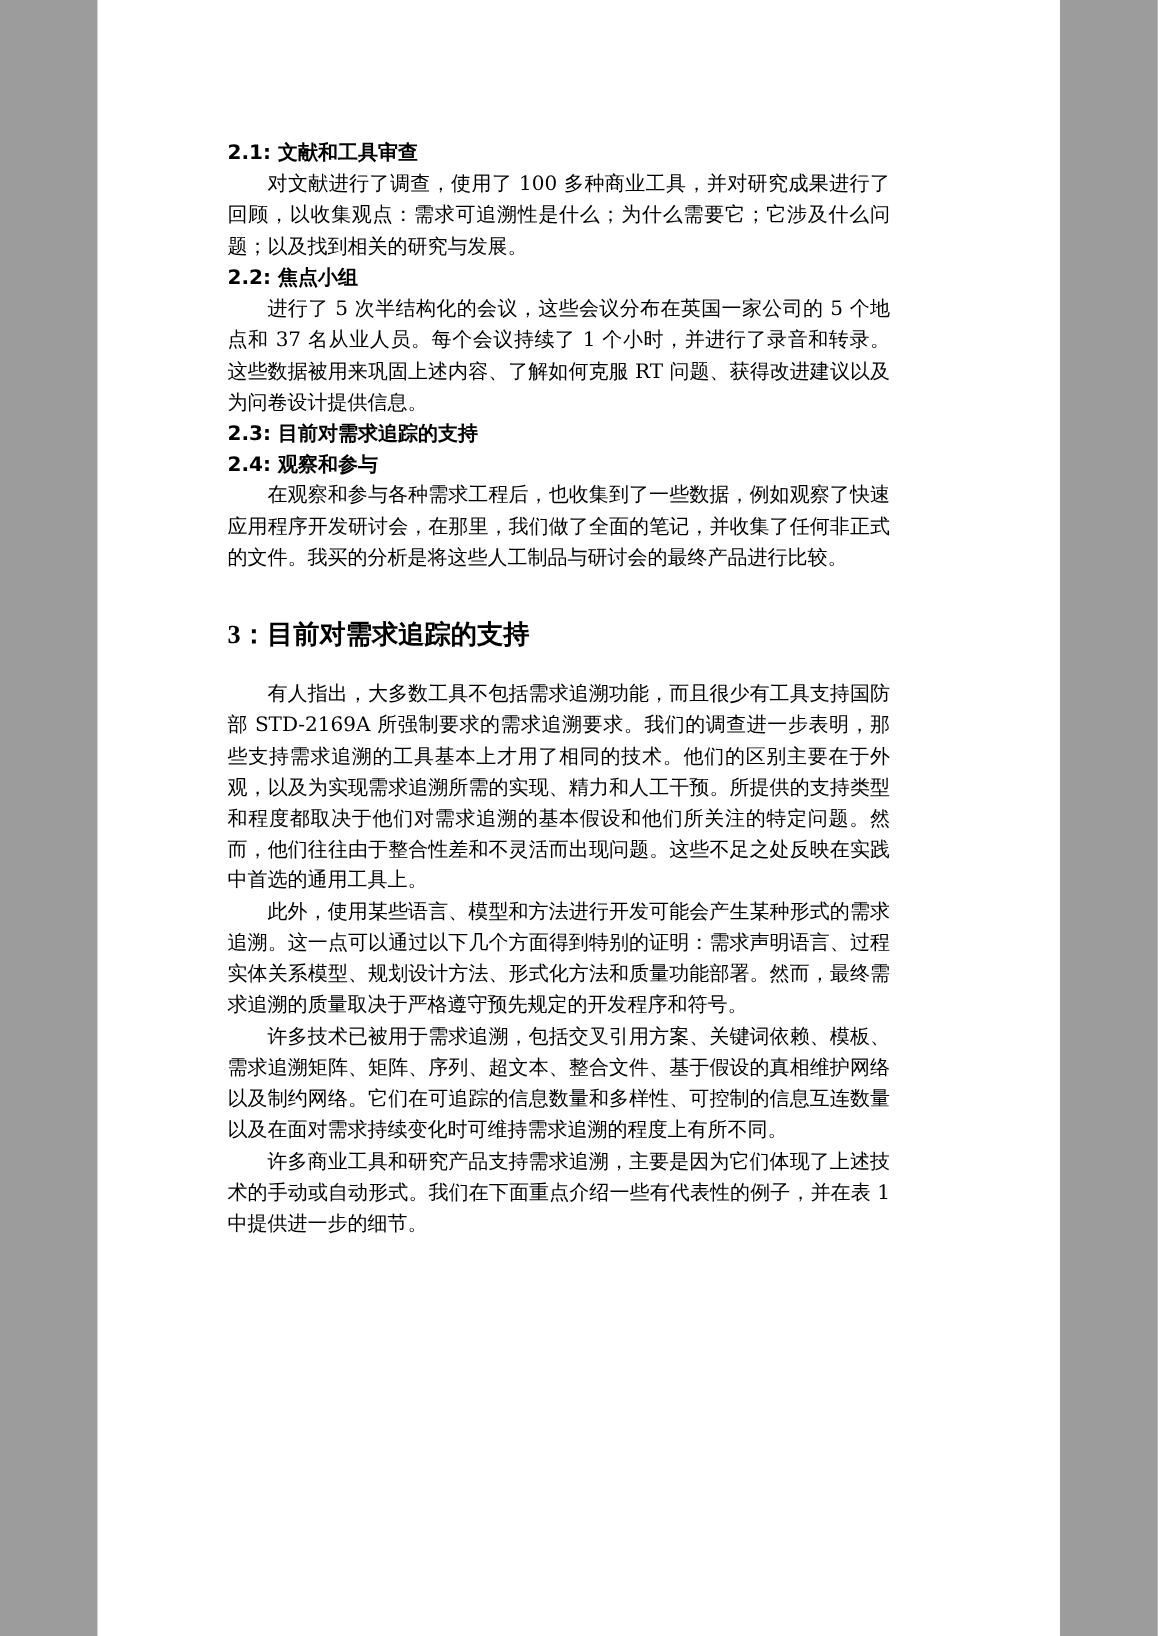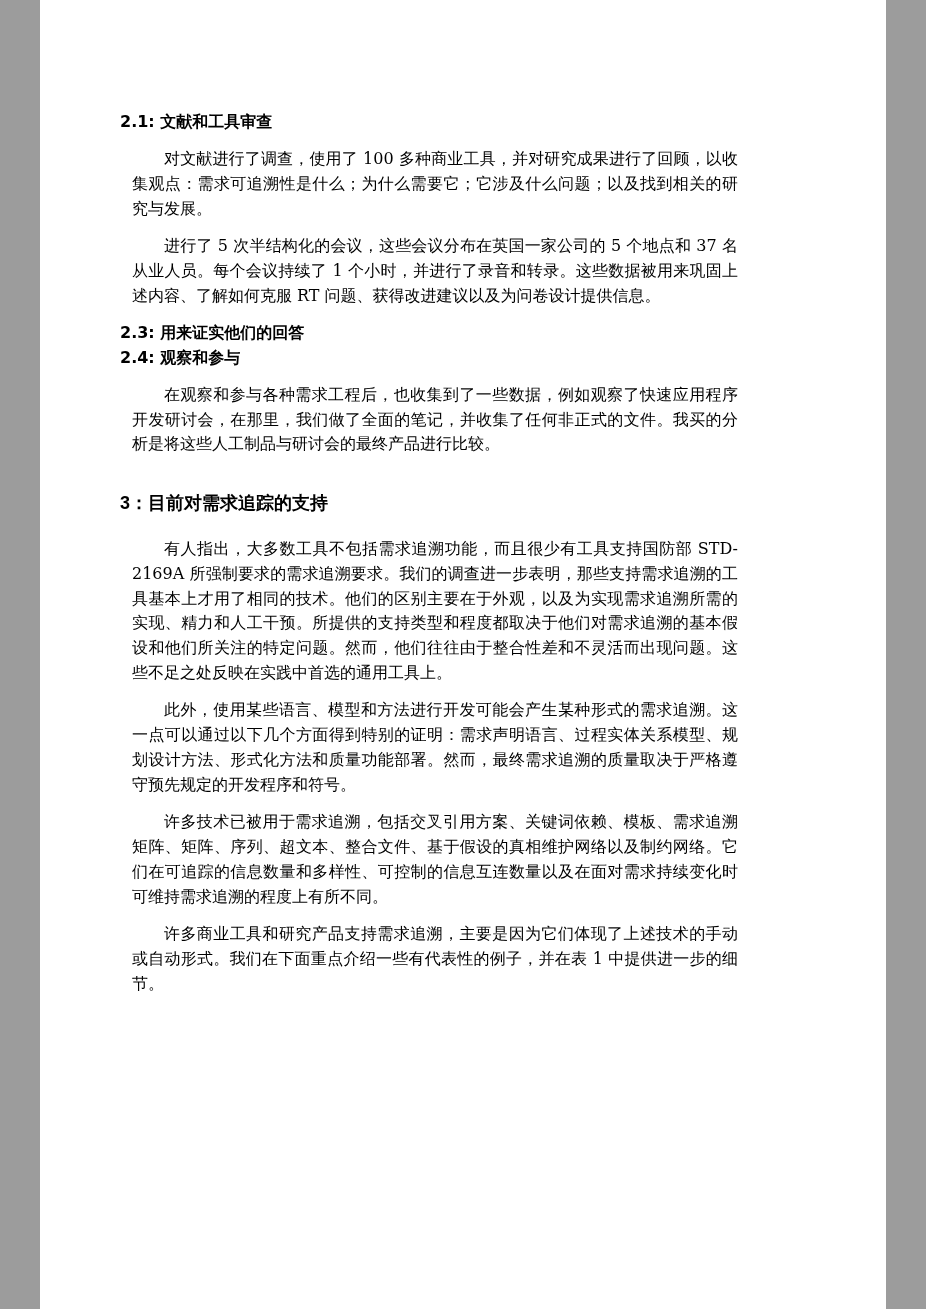--- a/index.html
+++ b/index.html
@@ -1,64 +1,65 @@
 <!DOCTYPE html>
 <html><head>
 <meta charset="utf-8">
 <style>
   html, body {
     margin: 0;
     padding: 0;
     background: #9c9c9c;
   }
   .page {
-    width: 846px;
+    width: 770px;
     min-height: 1309px;
     margin: 0 auto;
     background: #ffffff;
     box-sizing: border-box;
-    padding: 110px 136px 70px 80px;
+    padding: 110px 136px 70px 104px;
     color: #000000;
     font-family: "DejaVu Serif", "Liberation Serif", serif;
     font-size: 16px;
     line-height: 1.56;
   }
   .sub-heading {
     font-family: "DejaVu Sans", "Liberation Sans", sans-serif;
     font-size: 16px;
     font-weight: bold;
     margin: 0;
     line-height: 1.56;
   }
   .sec-heading {
-    font-family: Liberation Sans, sans-serif;
-    font-size: 18px;
+    font-family: Liberation Serif, serif;
+    font-size: 21px;
     font-weight: bold;
     margin: 34px 0 20px 0;
     line-height: 1.4;
   }
   .para {
-    margin: 12px;
+    margin: 0;
     text-indent: 2em;
     text-align: justify;
   }
   .para strong {
     font-family: "DejaVu Sans", "Liberation Sans", sans-serif;
     font-weight: bold;
   }
 </style>
 </head>
 <body>
 
 <div class="page">
   <div>
       <h2 class="sub-heading">2.1: 文献和工具审查</h2>
       <p class="para">对文献进行了调查，使用了 100 多种商业工具，并对研究成果进行了回顾，以收集观点：需求可追溯性是什么；为什么需要它；它涉及什么问题；以及找到相关的研究与发展。</p>
+      <h2 class="sub-heading">2.2: 焦点小组</h2>
       <p class="para">进行了 5 次半结构化的会议，这些会议分布在英国一家公司的 5 个地点和 37 名从业人员。每个会议持续了 1 个小时，并进行了录音和转录。这些数据被用来巩固上述内容、了解如何克服 RT 问题、获得改进建议以及为问卷设计提供信息。</p>
-      <h2 class="sub-heading">2.3: 用来证实他们的回答</h2>
+      <h2 class="sub-heading">2.3: 目前对需求追踪的支持</h2>
       <h2 class="sub-heading">2.4: 观察和参与</h2>
       <p class="para">在观察和参与各种需求工程后，也收集到了一些数据，例如观察了快速应用程序开发研讨会，在那里，我们做了全面的笔记，并收集了任何非正式的文件。我买的分析是将这些人工制品与研讨会的最终产品进行比较。</p>
       <h1 class="sec-heading">3：目前对需求追踪的支持</h1>
       <p class="para">有人指出，大多数工具不包括需求追溯功能，而且很少有工具支持国防部 STD-2169A 所强制要求的需求追溯要求。我们的调查进一步表明，那些支持需求追溯的工具基本上才用了相同的技术。他们的区别主要在于外观，以及为实现需求追溯所需的实现、精力和人工干预。所提供的支持类型和程度都取决于他们对需求追溯的基本假设和他们所关注的特定问题。然而，他们往往由于整合性差和不灵活而出现问题。这些不足之处反映在实践中首选的通用工具上。</p>
       <p class="para">此外，使用某些语言、模型和方法进行开发可能会产生某种形式的需求追溯。这一点可以通过以下几个方面得到特别的证明：需求声明语言、过程实体关系模型、规划设计方法、形式化方法和质量功能部署。然而，最终需求追溯的质量取决于严格遵守预先规定的开发程序和符号。</p>
       <p class="para">许多技术已被用于需求追溯，包括交叉引用方案、关键词依赖、模板、需求追溯矩阵、矩阵、序列、超文本、整合文件、基于假设的真相维护网络以及制约网络。它们在可追踪的信息数量和多样性、可控制的信息互连数量以及在面对需求持续变化时可维持需求追溯的程度上有所不同。</p>
       <p class="para">许多商业工具和研究产品支持需求追溯，主要是因为它们体现了上述技术的手动或自动形式。我们在下面重点介绍一些有代表性的例子，并在表 1 中提供进一步的细节。</p>
     </div>
 </div>
 

